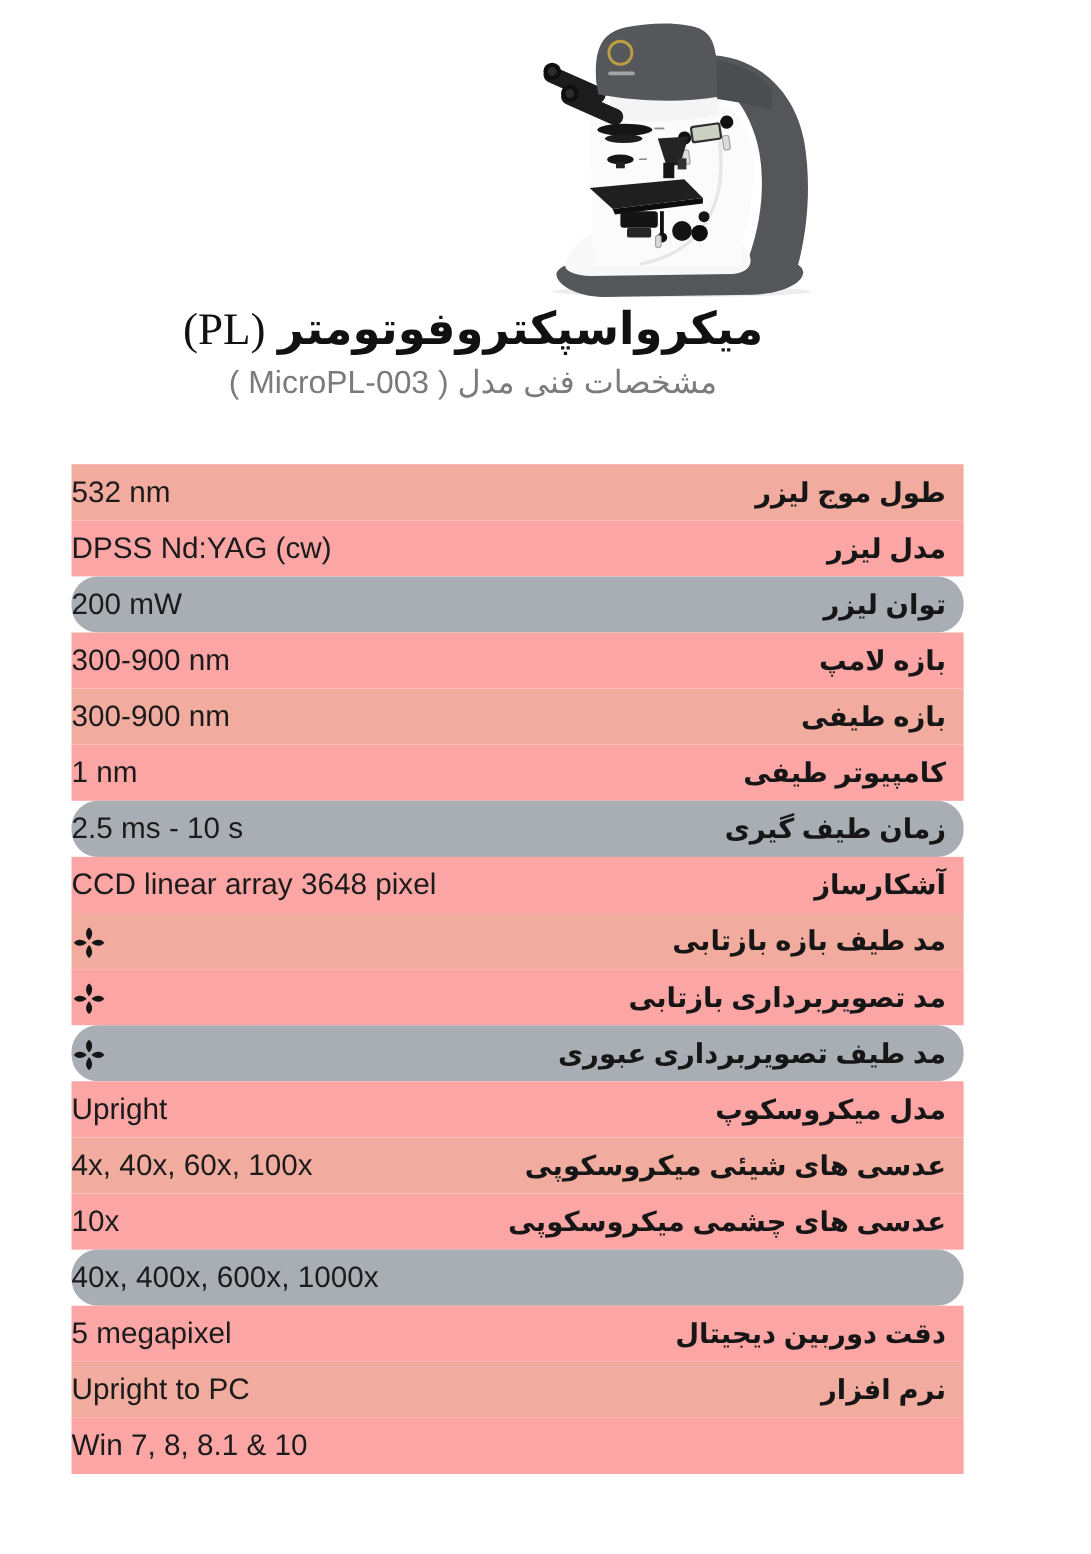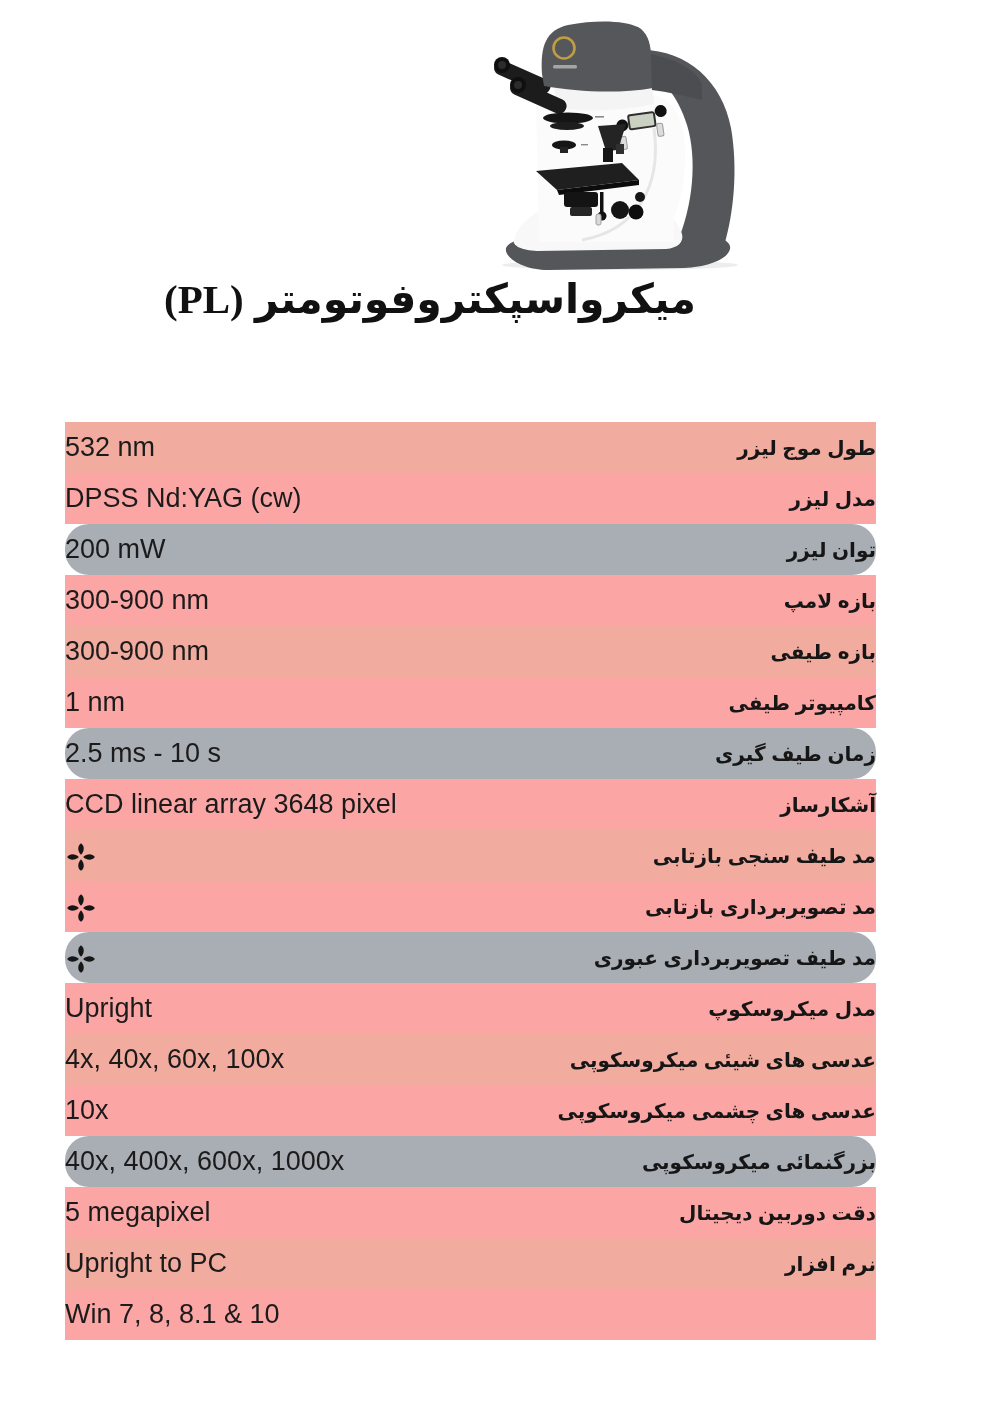--- a/index.html
+++ b/index.html
@@ -7,36 +7,36 @@
     width:992px;height:1413px;position:relative;background:#ffffff;
     font-family:"Liberation Sans","DejaVu Sans",sans-serif;color:#1b1b1b;
     overflow:hidden;
   }
   .product-image{position:absolute;left:440px;top:8px;width:330px;height:262px;}
   .title-block{position:absolute;left:0;top:276px;width:860px;text-align:center;}
   .main-title{
     font-size:41px;font-weight:700;color:#111111;direction:rtl;line-height:1.15;
     letter-spacing:0;
   }
-  .main-title .en{font-family:"Liberation Serif","DejaVu Serif",serif;font-weight:700;}
+  .main-title .en{font-family:"Liberation Serif","DejaVu Serif",serif;font-weight:400;}
   .sub-title{
     font-size:29px;color:#7b7b7b;direction:rtl;margin-top:8px;line-height:1.2;
   }
   .sub-title .en{font-family:"Liberation Sans","DejaVu Sans",sans-serif;}
   .spec-table{position:absolute;left:65px;top:422px;width:811px;}
   .spec-row{
     height:51px;display:flex;align-items:center;justify-content:space-between;
     flex-direction:row;
   }
   .spec-row .spec-value{
     font-size:27px;color:#1b1b1b;white-space:nowrap;direction:ltr;
     display:flex;align-items:center;
   }
   .spec-row .spec-label{
-    font-size:20px;font-weight:700;color:#161616;direction:rtl;
+    padding-right:16px;font-size:25px;font-weight:700;color:#161616;direction:rtl;
     white-space:nowrap;
     text-align:center;
   }
   .bg-salmon{background:#F2AC9F;}
   .bg-gray{background:#A9ADB4;border-radius:24px;}
   .bg-plain{background:#fca5a5;}
   .petal-icon{display:block;margin-top:2px;}
 </style>
 </head>
 <body>
@@ -112,20 +112,24 @@
       <circle cx="196" cy="204" r="7.5" fill="#0e0e0e"></circle>
     </g>
     <circle cx="200" cy="189" r="5" fill="#161616"></circle>
   </svg>
 </div>
 
 <div class="title-block">
   <div class="main-title" dir="rtl">
     <span class="fa">میکرواسپکتروفوتومتر</span>
     <span class="en">(PL)</span>
+  </div>
+  <div class="sub-title" dir="rtl">
+    <span class="fa">مشخصات فنی  مدل</span>
+    <span class="en" dir="ltr">( MicroPL-003 )</span>
   </div>
 </div>
 
 <div class="spec-table">
 
   <div class="spec-row bg-salmon">
     <span class="spec-value">532 nm</span>
     <span class="spec-label">طول موج لیزر</span>
   </div>
   <div class="spec-row bg-plain">
@@ -161,21 +165,21 @@
     <span class="spec-value">
       <svg class="petal-icon" width="32" height="32" viewBox="-12 -12 24 24">
         <g fill="#161616">
           <path d="M0,-1.6 C-2.5,-4.3 -3,-8.2 0,-10.4 C3,-8.2 2.5,-4.3 0,-1.6 Z"></path>
           <path d="M0,-1.6 C-2.5,-4.3 -3,-8.2 0,-10.4 C3,-8.2 2.5,-4.3 0,-1.6 Z" transform="rotate(90)"></path>
           <path d="M0,-1.6 C-2.5,-4.3 -3,-8.2 0,-10.4 C3,-8.2 2.5,-4.3 0,-1.6 Z" transform="rotate(180)"></path>
           <path d="M0,-1.6 C-2.5,-4.3 -3,-8.2 0,-10.4 C3,-8.2 2.5,-4.3 0,-1.6 Z" transform="rotate(270)"></path>
         </g>
       </svg>
     </span>
-    <span class="spec-label">مد طیف سنجی بازتابی</span>
+    <span class="spec-label">مد طیف بازه بازتابی</span>
   </div>
 
   <div class="spec-row bg-plain">
     <span class="spec-value">
       <svg class="petal-icon" width="32" height="32" viewBox="-12 -12 24 24">
         <g fill="#161616">
           <path d="M0,-1.6 C-2.5,-4.3 -3,-8.2 0,-10.4 C3,-8.2 2.5,-4.3 0,-1.6 Z"></path>
           <path d="M0,-1.6 C-2.5,-4.3 -3,-8.2 0,-10.4 C3,-8.2 2.5,-4.3 0,-1.6 Z" transform="rotate(90)"></path>
           <path d="M0,-1.6 C-2.5,-4.3 -3,-8.2 0,-10.4 C3,-8.2 2.5,-4.3 0,-1.6 Z" transform="rotate(180)"></path>
           <path d="M0,-1.6 C-2.5,-4.3 -3,-8.2 0,-10.4 C3,-8.2 2.5,-4.3 0,-1.6 Z" transform="rotate(270)"></path>
@@ -206,21 +210,20 @@
   <div class="spec-row bg-salmon">
     <span class="spec-value">4x, 40x, 60x, 100x</span>
     <span class="spec-label">عدسی های شیئی میکروسکوپی</span>
   </div>
   <div class="spec-row bg-plain">
     <span class="spec-value">10x</span>
     <span class="spec-label">عدسی های چشمی میکروسکوپی</span>
   </div>
   <div class="spec-row bg-gray">
     <span class="spec-value">40x, 400x, 600x, 1000x</span>
-    <span class="spec-label">بزرگنمائی میکروسکوپی</span>
   </div>
   <div class="spec-row bg-plain">
     <span class="spec-value">5 megapixel</span>
     <span class="spec-label">دقت دوربین دیجیتال</span>
   </div>
   <div class="spec-row bg-salmon">
     <span class="spec-value">Upright to PC</span>
     <span class="spec-label">نرم افزار</span>
   </div>
   <div class="spec-row bg-plain">

